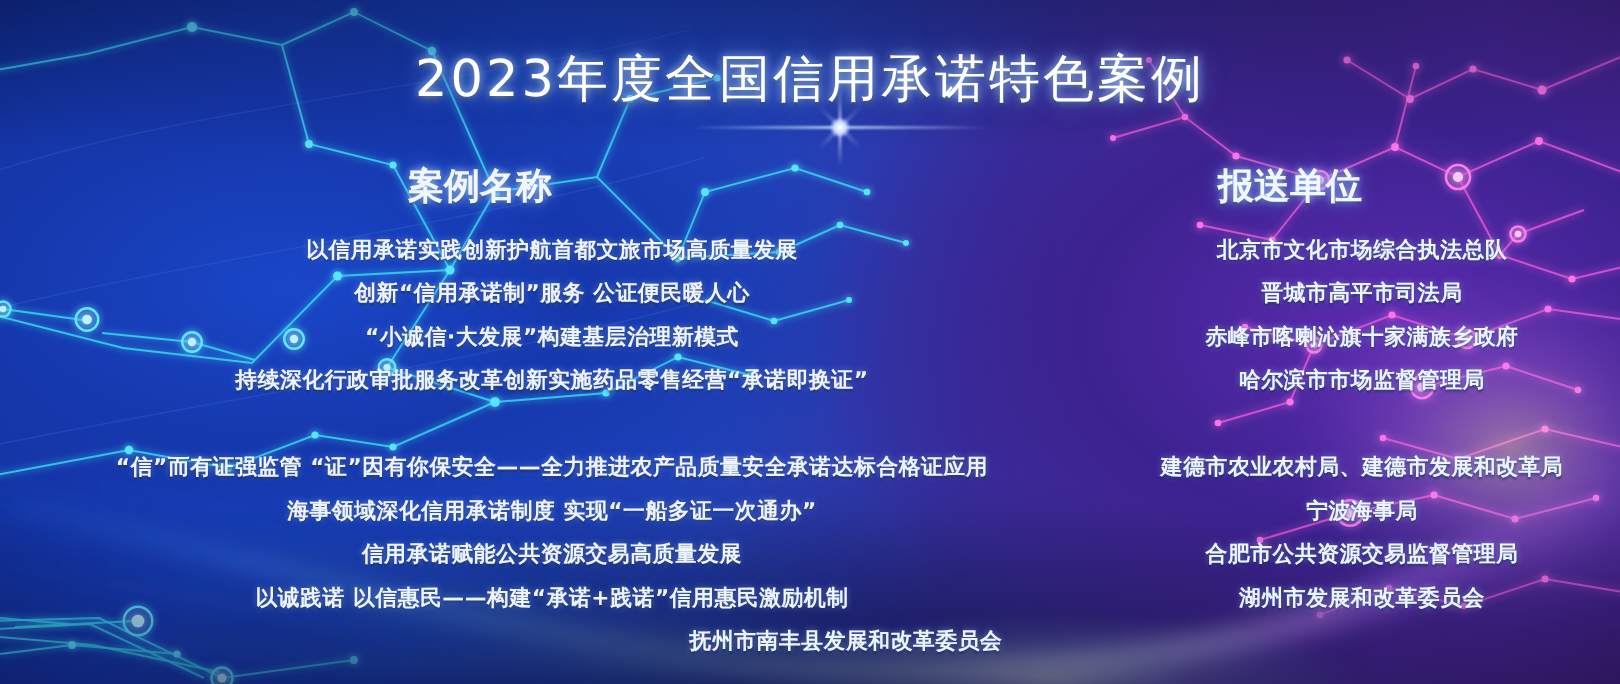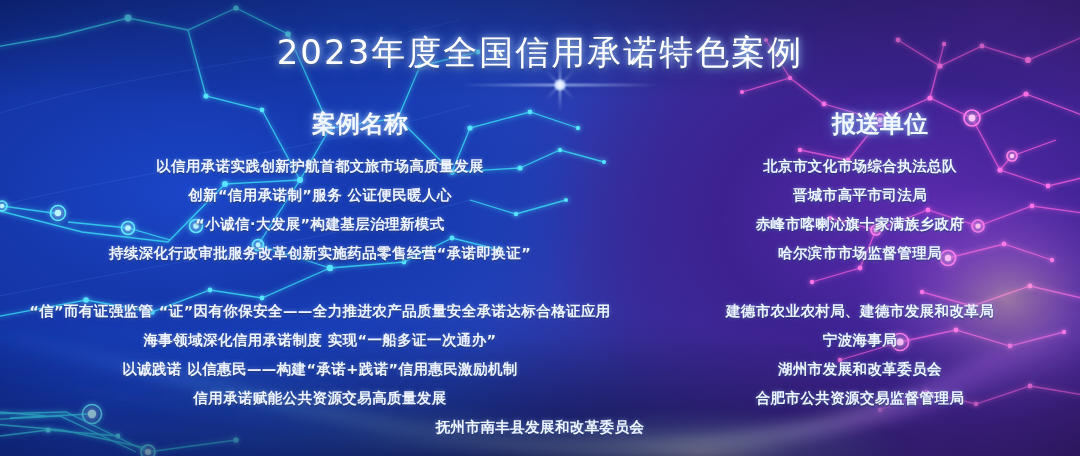--- a/index.html
+++ b/index.html
@@ -86,21 +86,20 @@
       0 0 16px rgba(110,170,255,0.75),
       0 2px 3px rgba(5,15,70,0.8);
     white-space: nowrap;
   }
 
   .headers {
     position: absolute;
     top: 108px;
     left: 0; right: 0;
     display: flex;
-    margin-left: 40px;
   }
   .col-head {
     font-size: 24px;
     font-weight: 700;
     color: #f2f7ff;
     text-align: center;
     text-shadow:
       0 0 5px rgba(165,205,255,0.9),
       0 0 13px rgba(100,160,255,0.6),
       0 1px 2px rgba(5,15,70,0.75);
@@ -122,20 +121,21 @@
   .cell {
     font-size: 14.5px;
     font-weight: 700;
     color: #eef4ff;
     text-align: center;
     white-space: nowrap;
     letter-spacing: 0.4px;
     text-shadow:
       0 0 4px rgba(150,195,255,0.55),
       0 1px 2px rgba(5,15,70,0.85);
+    padding-left: 48px;
   }
   .cell.name { flex: 0 0 640px; }
   .cell.unit { flex: 1 1 auto; }
 </style>
 </head>
 <body>
 
 <div id="poster">
 
   <div class="bg-layer">
@@ -401,26 +401,26 @@
         </div>
         <div class="row">
           <div class="cell name">“信”而有证强监管 “证”因有你保安全——全力推进农产品质量安全承诺达标合格证应用</div>
           <div class="cell unit">建德市农业农村局、建德市发展和改革局</div>
         </div>
         <div class="row">
           <div class="cell name">海事领域深化信用承诺制度  实现“一船多证一次通办”</div>
           <div class="cell unit">宁波海事局</div>
         </div>
         <div class="row">
+          <div class="cell name">信用承诺赋能公共资源交易高质量发展</div>
+          <div class="cell unit">合肥市公共资源交易监督管理局</div>
+        </div>
+        <div class="row">
           <div class="cell name">以诚践诺 以信惠民——构建“承诺+践诺”信用惠民激励机制</div>
           <div class="cell unit">湖州市发展和改革委员会</div>
         </div>
         <div class="row">
-          <div class="cell name">信用承诺赋能公共资源交易高质量发展</div>
-          <div class="cell unit">合肥市公共资源交易监督管理局</div>
-        </div>
-        <div class="row">
           <div class="cell unit">抚州市南丰县发展和改革委员会</div>
         </div>
       </div>
 
   </div>
 </div>
 
 </body></html>

